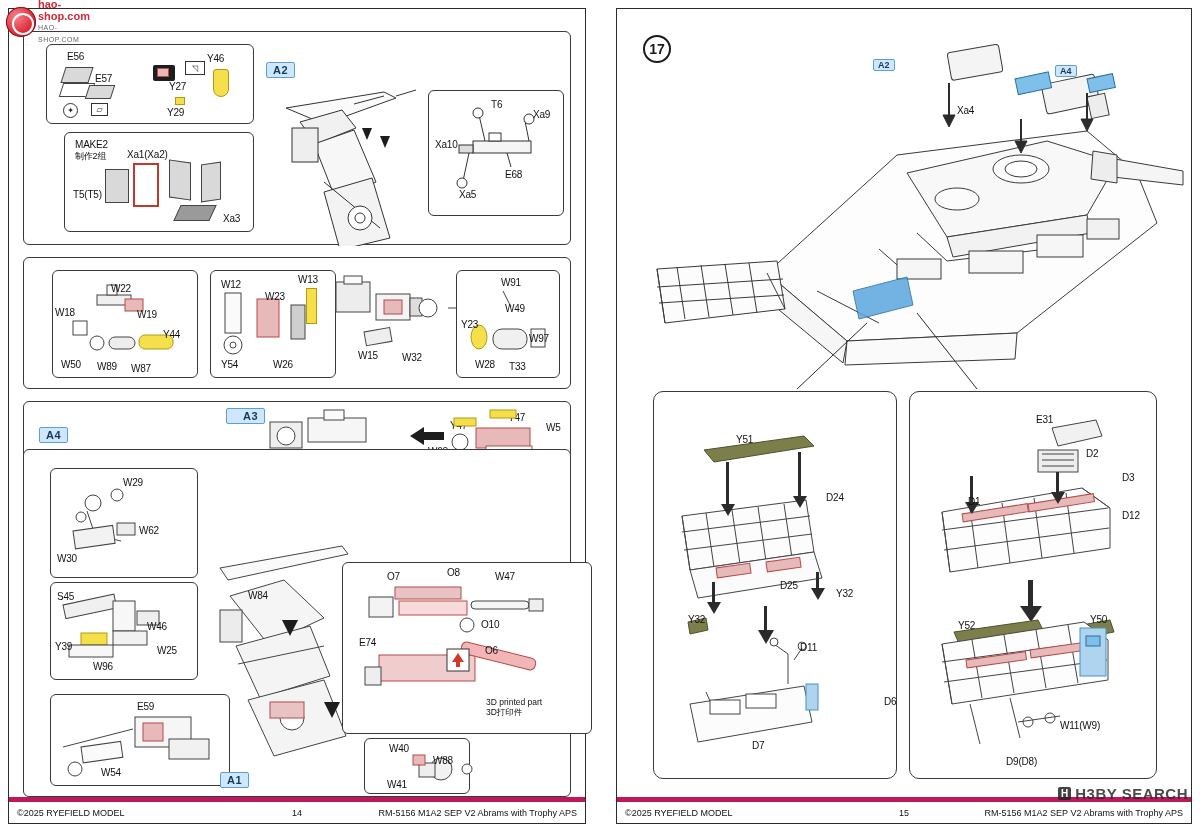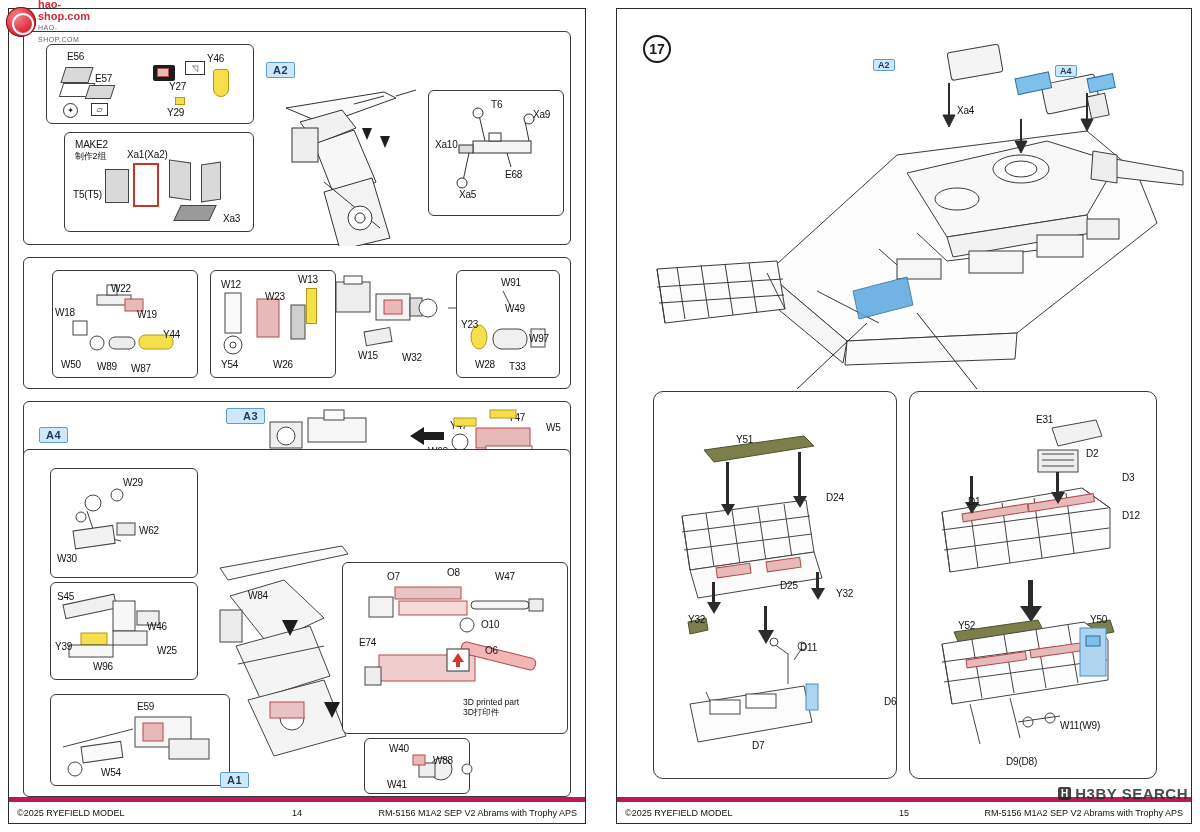--- a/index.html
+++ b/index.html
@@ -385,28 +385,28 @@
           <line x1="214" y1="214" x2="300" y2="196"></line>
           <circle cx="268" cy="268" r="12" fill="#fff"></circle>
           <rect x="246" y="252" width="34" height="16" fill="#e9c3c3" stroke="#b34b4b"></rect>
         </g>
         <polygon points="258,170 274,170 266,186" fill="#1d1d1d"></polygon>
         <polygon points="300,252 316,252 308,268" fill="#1d1d1d"></polygon>
       </svg>
 
       <div class="label" style="left:224px; top:140px;">W84</div>
 
-      <div class="panel" style="left:318px; top:112px; width:226px; height:172px;">
+      <div class="panel" style="left:318px; top:112px; width:250px; height:172px;">
         <div class="label" style="left:44px; top:8px;">O7</div>
         <div class="label" style="left:104px; top:4px;">O8</div>
         <div class="label" style="left:152px; top:8px;">W47</div>
         <div class="label" style="left:138px; top:56px;">O10</div>
         <div class="label" style="left:16px; top:74px;">E74</div>
         <div class="label" style="left:142px; top:82px;">O6</div>
-        <div class="note3d" style="left:120px; top:134px;">
+        <div class="note3d" style="left:143px; top:134px;">
           <div>3D printed part</div>
           <div>3D打印件</div>
         </div>
         <svg width="226" height="172">
           <g stroke="#444" fill="none">
             <rect x="52" y="24" width="66" height="12" fill="#e9c3c3" stroke="#b34b4b"></rect>
             <rect x="26" y="34" width="24" height="20" fill="#f3f3f3"></rect>
             <rect x="56" y="38" width="68" height="14" fill="#f7dada" stroke="#b34b4b"></rect>
             <rect x="128" y="38" width="58" height="8" rx="4" fill="#f5f5f5"></rect>
             <rect x="186" y="36" width="14" height="12" fill="#eee"></rect>

